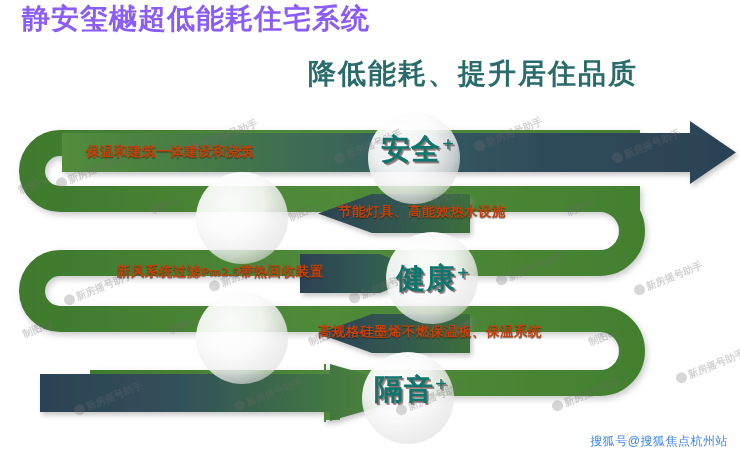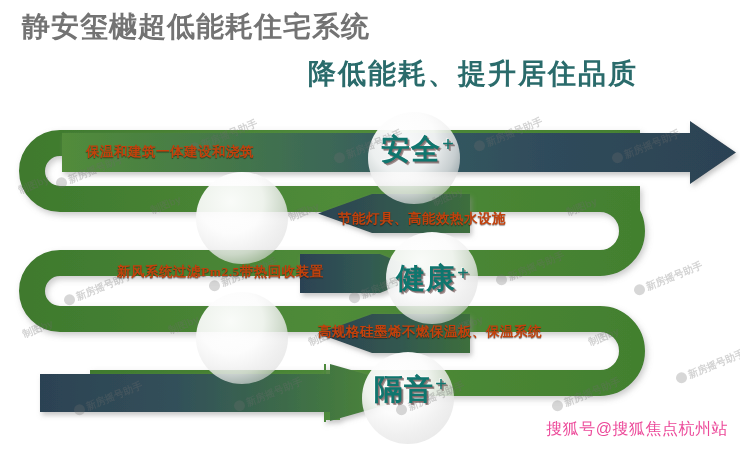--- a/index.html
+++ b/index.html
@@ -6,23 +6,23 @@
   body{
     width:740px;height:450px;overflow:hidden;
     background:#ffffff;
     font-family:"Liberation Serif","DejaVu Serif",serif;
     position:relative;
   }
   #slide{position:absolute;left:0;top:0;width:740px;height:450px;background:#fff;overflow:hidden;}
 
   
   .title-main{
-    position:absolute;left:22px;top:8px;
+    position:absolute;left:22px;top:0;
     font-size:28px;font-weight:bold;letter-spacing:1px;
-    color:#737373;white-space:nowrap;
+    color:#8b5cf6;white-space:nowrap;
     text-shadow:1px 1px 0 rgba(255,255,255,.85);
   }
   .title-sub{
     position:absolute;left:308px;top:55px;
     font-size:28px;font-weight:bold;letter-spacing:2px;
     color:#2a6b6b;white-space:nowrap;
     text-shadow:1px 1px 0 rgba(255,255,255,.85);
   }
 
   
@@ -69,23 +69,23 @@
     position:absolute;pointer-events:none;
     font-family:"Liberation Sans","DejaVu Sans",sans-serif;
     font-size:10px;font-weight:bold;color:rgba(110,110,110,.30);
     transform:rotate(-22deg);white-space:nowrap;
   }
   .wm .wmc{
     display:inline-block;width:11px;height:11px;border-radius:50%;
     background:rgba(110,110,110,.28);vertical-align:-2px;margin:0 2px;
   }
   .footer{
-    position:absolute;right:12px;bottom:10px;
+    position:absolute;right:12px;bottom:0;
     font-family:"Liberation Sans","DejaVu Sans",sans-serif;
-    font-size:16px;color:#ec4899;white-space:nowrap;letter-spacing:.5px;
+    font-size:12px;color:#3b82f6;white-space:nowrap;letter-spacing:.5px;
   }
   .leftstrip{position:absolute;left:0;top:0;width:6px;height:450px;background:#ffffff;}
 </style>
 </head>
 <body>
 
 <div id="slide">
 
   <div class="ribbon">
     <svg width="740" height="320" viewBox="0 0 740 320" xmlns="http://www.w3.org/2000/svg">
@@ -221,21 +221,21 @@
       <div class="wm" style="left: 230px; top: 388px;"><span class="wmc"></span><span>新房摇号助手</span></div>
       <div class="wm" style="left: 392px; top: 392px;"><span class="wmc"></span><span>新房摇号助手</span></div>
       <div class="wm" style="left: 548px; top: 388px;"><span class="wmc"></span><span>新房摇号助手</span></div>
       <div class="wm" style="left: 672px; top: 360px;"><span class="wmc"></span><span>新房摇号助手</span></div>
     </div>
 
   <div class="title-main">静安玺樾超低能耗住宅系统</div>
   <div class="title-sub">降低能耗、提升居住品质</div>
 
   <div class="desc" style="left:86px;top:143px;">保温和建筑一体建设和浇筑</div>
-  <div class="desc" style="left:338px;top:203px;margin-top:7px;">节能灯具、高能效热水设施</div>
+  <div class="desc" style="left:338px;top:203px;">节能灯具、高能效热水设施</div>
   <div class="desc" style="left:93px;top:263px;margin-left:24px;">新风系统过滤Pm2.5带热回收装置</div>
   <div class="desc" style="left:318px;top:323px;font-family:Liberation Serif, serif;">高规格硅墨烯不燃保温板、保温系统</div>
 
   <div class="kw" style="left:381px;top:130px;">
     <span>安全</span><span class="plus">+</span>
   </div>
   <div class="kw" style="left:396px;top:259px;">
     <span>健康</span><span class="plus">+</span>
   </div>
   <div class="kw" style="left:374px;top:370px;">

